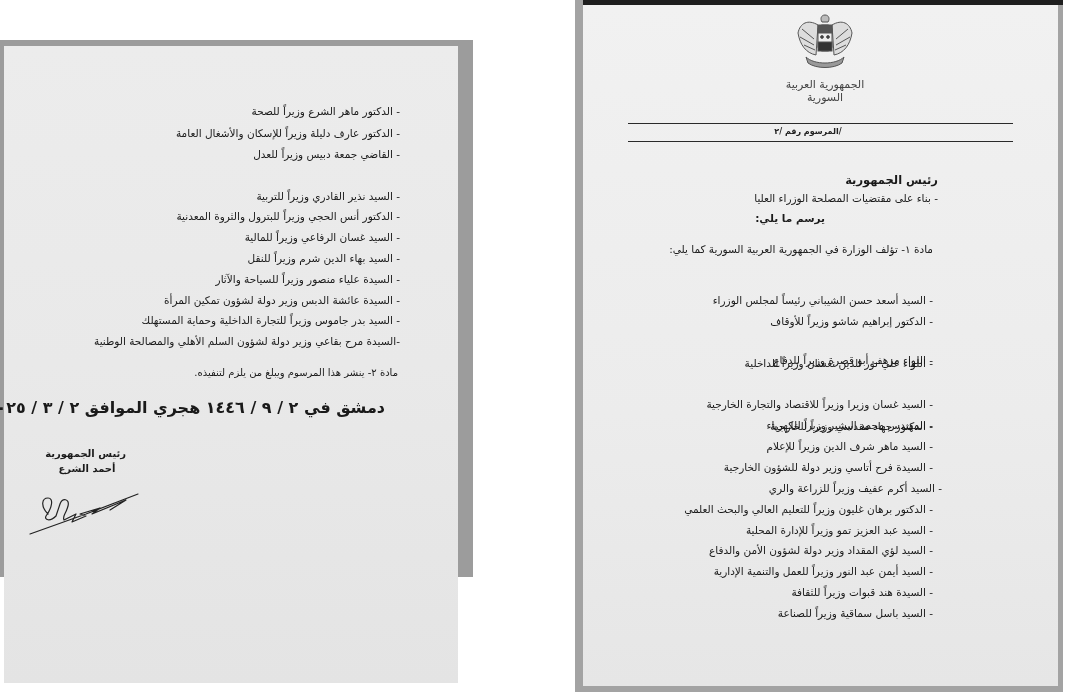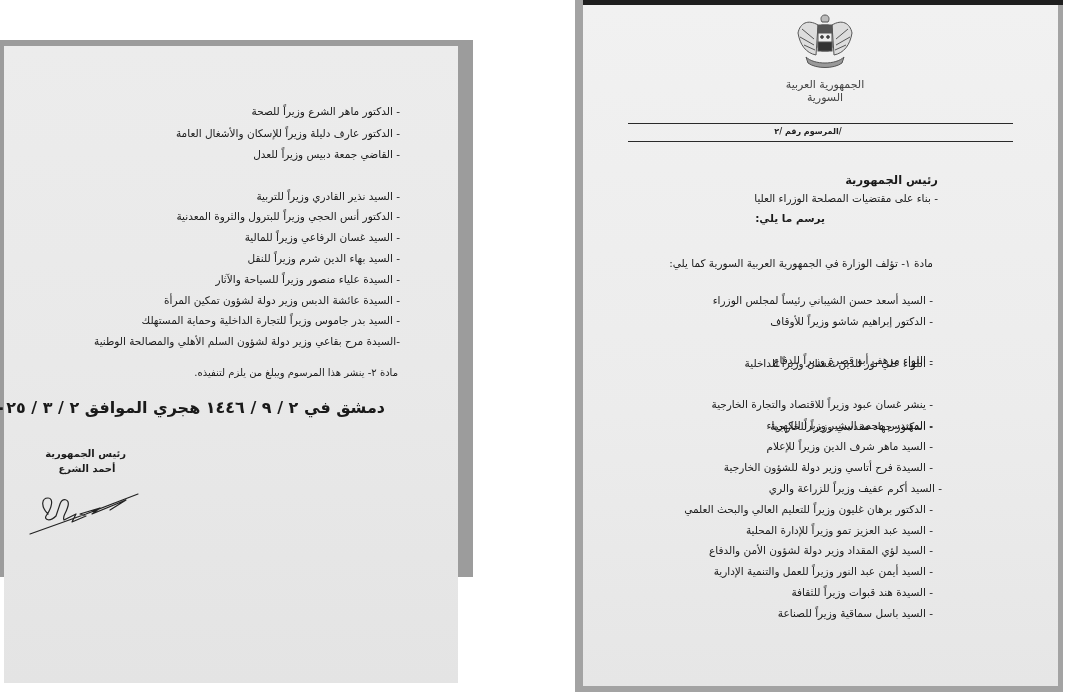--- a/index.html
+++ b/index.html
@@ -102,28 +102,28 @@
     </div>
 
     <div class="rule" style="left:45px; top:118px; width:385px;"></div>
     <div id="decree-no" style="left:175px; top:122px;">المرسوم رقم /٢/</div>
     <div class="rule" style="left:45px; top:136px; width:385px;"></div>
 
     <div class="line bold" style="right:120px; top:168px; font-size:11.5px;">رئيس الجمهورية</div>
     <div class="line" style="right:120px; top:186px;">- بناء على مقتضيات المصلحة الوزراء العليا</div>
     <div class="line bold" style="right:233px; top:206px;">يرسم ما يلي:</div>
 
-    <div class="line" style="right:125px; top:251px;">مادة ١- تؤلف الوزارة في الجمهورية العربية السورية كما يلي:</div>
+    <div class="line" style="right:125px; top:237px;">مادة ١- تؤلف الوزارة في الجمهورية العربية السورية كما يلي:</div>
 
     <div class="line" style="right:125px; top:288px;">- السيد أسعد حسن الشيباني رئيساً لمجلس الوزراء</div>
     <div class="line" style="right:125px; top:309px;">- الدكتور إبراهيم شاشو وزيراً للأوقاف</div>
     <div class="line" style="right:125px; top:348px;">- اللواء مرهف أبو قصرة وزيراً للدفاع</div>
     <div class="line" style="right:125px; top:351px;">- اللواء علي نور الدين نعسان وزيراً للداخلية</div>
     <div class="line" style="right:125px; top:372px;margin-top:42px;">- الدكتور جهاد مقدسي وزيراً للخارجية</div>
-    <div class="line" style="right:125px; top:392px;">- ينشر غسان عبود وزيراً للاقتصاد والتجارة الخارجية</div>
+    <div class="line" style="right:125px; top:392px;">- السيد غسان وزيرا وزيراً للاقتصاد والتجارة الخارجية</div>
     <div class="line" style="right:125px; top:413px;">- المهندس محمد البشير وزيراً للكهرباء</div>
     <div class="line" style="right:125px; top:434px;">- السيد ماهر شرف الدين وزيراً للإعلام</div>
     <div class="line" style="right:125px; top:455px;">- السيدة فرح أتاسي وزير دولة للشؤون الخارجية</div>
     <div class="line" style="right:116px; top:476px;">- السيد أكرم عفيف وزيراً للزراعة والري</div>
     <div class="line" style="right:125px; top:497px;">- الدكتور برهان غليون وزيراً للتعليم العالي والبحث العلمي</div>
     <div class="line" style="right:125px; top:518px;">- السيد عبد العزيز تمو وزيراً للإدارة المحلية</div>
     <div class="line" style="right:125px; top:538px;">- السيد لؤي المقداد وزير دولة لشؤون الأمن والدفاع</div>
     <div class="line" style="right:125px; top:559px;">- السيد أيمن عبد النور وزيراً للعمل والتنمية الإدارية</div>
     <div class="line" style="right:125px; top:580px;">- السيدة هند قبوات وزيراً للثقافة</div>
     <div class="line" style="right:125px; top:601px;">- السيد باسل سماقية وزيراً للصناعة</div>

